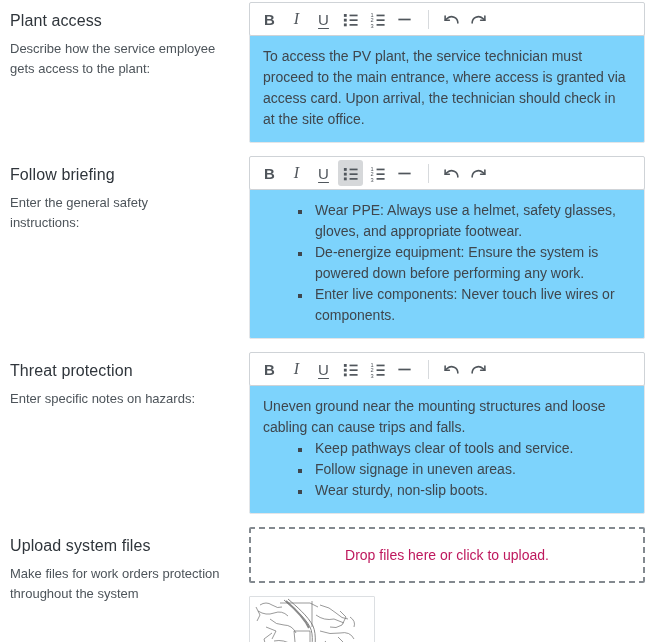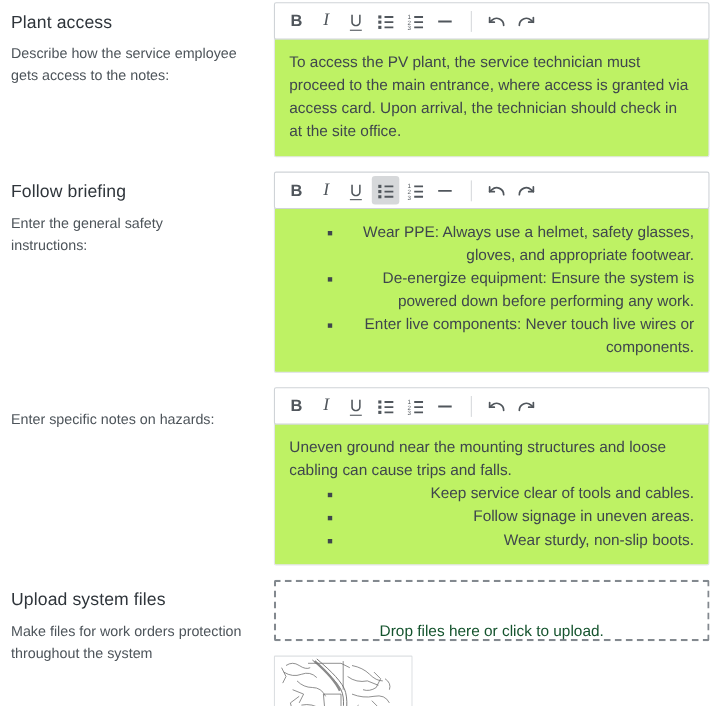--- a/index.html
+++ b/index.html
@@ -33,21 +33,21 @@
     border: 1px solid #cfd3d7; border-radius: 2px;
     background: #fff;
     height: 34px; padding: 0 6px;
     position: relative; z-index: 1;
   }
   .editor-content {
     border: 1px solid #e3e5e8; border-radius: 0 0 2px 2px;
     margin-top: -1px;
     padding: 10px 13px 12px 13px;
     font-size: 14px; line-height: 1.5; color: #3f464d;
-    background: #bef264;
+    background: #7dd3fc;
   }
   .tb {
     width: 25px; height: 26px;
     display: inline-flex; align-items: center; justify-content: center;
     background: transparent; border: none; border-radius: 3px;
     color: #50565c; cursor: pointer; margin: 0 1px;
     font-family: "Liberation Sans", sans-serif;
   }
   .tb.active { background: #d6d8da; }
   .glyph-b { font-weight: 700; font-size: 15px; color: #50565c; }
@@ -56,28 +56,28 @@
   .tb svg { display: block; }
   .tb-divider {
     display: inline-block; width: 1px; height: 19px;
     background: #d7dadd; margin: 0 9px 0 10px;
   }
   .editor-content p { margin: 0; }
   .editor-content p + ul { margin-top: 0; }
   .editor-content ul {
     list-style: square; margin: 0; padding-left: 49px;
   }
-  .editor-content ul li { padding-left: 3px; text-align: right; }
+  .editor-content ul li { padding-left: 3px; }
   .editor-content ul li::marker { color: #3f464d; font-size: 12px; }
   
   .dropzone {
     border: 2px dashed #83898f; border-radius: 2px;
     height: 56px;
-    display: flex; align-items: flex-end; justify-content: center;
-    font-size: 14px; color: #14532d; cursor: pointer;
+    display: flex; align-items: center; justify-content: center;
+    font-size: 14px; color: #be185d; cursor: pointer;
     background: #fff;
   }
   .file-card {
     margin-top: 13px;
     width: 126px;
     border: 1px solid #dcdfe2; border-radius: 1px;
     overflow: hidden; cursor: pointer; background: #fff;
   }
   .file-thumb {
     height: 84px; background: #fff; overflow: hidden;
@@ -86,21 +86,21 @@
   .file-thumb svg { display: block; }
 </style>
 </head>
 <body>
 
 <div class="page">
 
   <section class="row">
     <div class="label-col">
       <h2 class="section-title">Plant access</h2>
-      <p class="section-desc">Describe how the service employee gets access to the notes:</p>
+      <p class="section-desc">Describe how the service employee gets access to the plant:</p>
     </div>
     <div class="editor">
       <div class="editor-toolbar">
         <button class="tb">
             <span class="glyph-b">B</span>
           </button>
         <button class="tb">
             <span class="glyph-i">I</span>
           </button>
         <button class="tb">
@@ -231,20 +231,21 @@
           <li>Wear PPE: Always use a helmet, safety glasses, gloves, and appropriate footwear.</li>
           <li>De-energize equipment: Ensure the system is powered down before performing any work.</li>
           <li>Enter live components: Never touch live wires or components.</li>
         </ul>
       </div>
     </div>
   </section>
 
   <section class="row">
     <div class="label-col">
+      <h2 class="section-title">Threat protection</h2>
       <p class="section-desc">Enter specific notes on hazards:</p>
     </div>
     <div class="editor">
       <div class="editor-toolbar">
         <button class="tb">
             <span class="glyph-b">B</span>
           </button>
         <button class="tb">
             <span class="glyph-i">I</span>
           </button>
@@ -296,21 +297,21 @@
               <svg width="17" height="17" viewBox="0 0 24 24" fill="none" stroke="#50565c" stroke-width="2.2" stroke-linecap="round" stroke-linejoin="round">
                 <path d="M21 7v6h-6"></path>
                 <path d="M3 17a9 9 0 0 1 15-6.7L21 13"></path>
               </svg>
             </span>
         </button>
       </div>
       <div class="editor-content">
         <p>Uneven ground near the mounting structures and loose cabling can cause trips and falls.</p>
         <ul>
-          <li>Keep service clear of tools and cables.</li>
+          <li>Keep pathways clear of tools and service.</li>
           <li>Follow signage in uneven areas.</li>
           <li>Wear sturdy, non-slip boots.</li>
         </ul>
       </div>
     </div>
   </section>
 
   <section class="row">
     <div class="label-col">
       <h2 class="section-title">Upload system files</h2>

